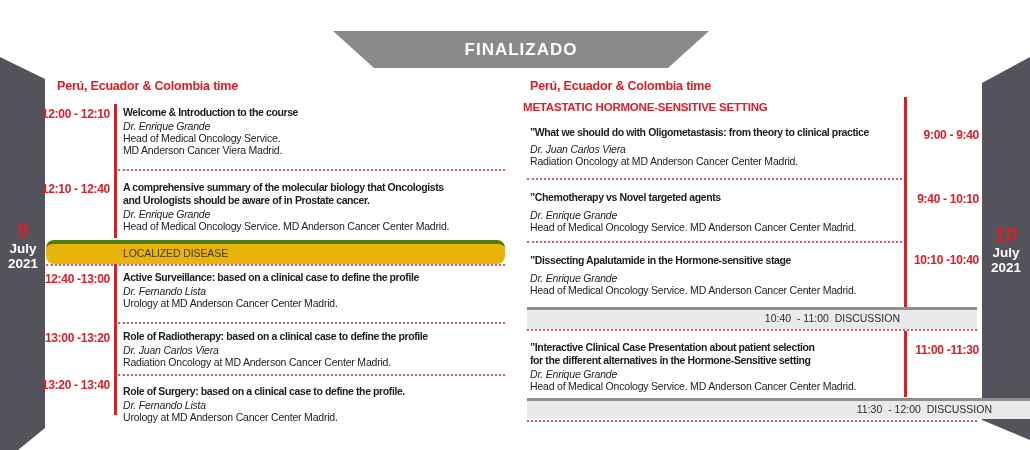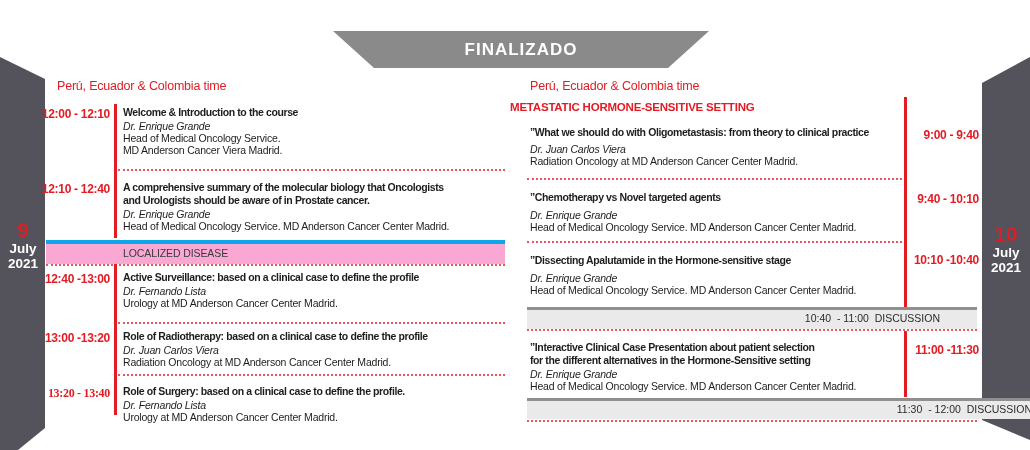--- a/index.html
+++ b/index.html
@@ -7,38 +7,38 @@
         font-family:"Liberation Sans","DejaVu Sans",sans-serif;color:#1d1d1b;}
   svg{position:absolute;left:0;top:0;}
   
   .status-label{position:absolute;left:333px;top:40px;width:376px;text-align:center;
         color:#fff;font-size:17px;font-weight:700;letter-spacing:1px;}
   
   .datebadge{position:absolute;text-align:center;line-height:15px;}
   .datebadge .day{color:#d62129;font-size:21px;font-weight:700;line-height:23px;}
   .datebadge .my{color:#ffffff;font-size:13.5px;font-weight:700;}
   
-  .tzhead{position:absolute;color:#e31b23;font-size:12.5px;font-weight:400;letter-spacing:-.2px;}
+  .tzhead{position:absolute;color:#e31b23;font-size:12.5px;font-weight:700;letter-spacing:-.2px;}
   .sechead{position:absolute;color:#e31b23;font-size:11.5px;font-weight:700;letter-spacing:-.2px;}
   
   .sess{position:absolute;width:400px;}
   .title{font-weight:700;font-size:10.5px;letter-spacing:-.4px;line-height:13px;white-space:pre;color:#1d1d1b;}
   .speaker{font-style:italic;font-size:10.5px;letter-spacing:-.2px;line-height:12px;margin-top:1px;}
   .aff{font-size:10.5px;letter-spacing:-.2px;line-height:12px;white-space:pre;}
   .time{position:absolute;color:#e31b23;font-size:12px;font-weight:700;letter-spacing:-.3px;white-space:pre;}
   .ltime{left:36px;width:74px;text-align:right;}
   .rtime{left:910px;width:69px;text-align:right;}
   
   .vline{position:absolute;width:2.5px;background:#e31b23;}
   .dot{position:absolute;height:0;border-top:2px dotted rgba(227,27,35,.75);}
   
-  .secbar{position:absolute;background:#f9a8d4;border-top:4px solid #0ea5e9;box-sizing:border-box;}
+  .secbar{position:absolute;background:#eab308;border-top:4px solid #4d7c0f;box-sizing:border-box;border-radius:8px;}
   .secbar .lab{font-size:10.5px;color:#3a3a3a;line-height:18px;letter-spacing:-.1px;white-space:pre;}
   .discbar{position:absolute;background:#eaeaea;border-top:3px solid #8f8f8f;box-sizing:border-box;text-align:right;}
-  .discbar .lab{font-size:10.5px;color:#2b2b2b;line-height:17px;white-space:pre;padding-right:37px;}
+  .discbar .lab{font-size:10.5px;color:#2b2b2b;line-height:17px;white-space:pre;padding-right:77px;}
 </style>
 </head>
 <body>
 
 <div id="page">
 
   <svg width="1030" height="450" viewBox="0 0 1030 450">
     <polygon points="0,57 45,79 45,428 18,450 0,450" fill="#54535b"></polygon>
     <polygon points="982,83 1030,57 1030,440 982,420" fill="#54535b"></polygon>
     <polygon points="333,31 709,31 668,68 374,68" fill="#8a8a8a"></polygon>
@@ -93,29 +93,29 @@
   <div class="dot" style="left:118px;top:322px;width:387px;"></div>
 
   <div class="time ltime" style="top:331px;">13:00 -13:20</div>
   <div class="sess" style="left:123px;top:330px;">
     <div class="title">Role of Radiotherapy: based on a clinical case to define the profile</div>
     <div class="speaker">Dr. Juan Carlos Viera</div>
     <div class="aff">Radiation Oncology at MD Anderson Cancer Center Madrid.</div>
   </div>
   <div class="dot" style="left:118px;top:374px;width:387px;"></div>
 
-  <div class="time ltime" style="top:386px;font-family:Liberation Serif, serif;">13:20 - 13:40</div>
+  <div class="time ltime" style="top:378px;">13:20 - 13:40</div>
   <div class="sess" style="left:123px;top:385px;">
     <div class="title">Role of Surgery: based on a clinical case to define the profile.</div>
     <div class="speaker">Dr. Fernando Lista</div>
     <div class="aff">Urology at MD Anderson Cancer Center Madrid.</div>
   </div>
 
   <div class="tzhead" style="left:530px;top:79px;">Perú, Ecuador &amp; Colombia time</div>
-  <div class="sechead" style="left:510px;top:101px;">METASTATIC HORMONE-SENSITIVE SETTING</div>
+  <div class="sechead" style="left:523px;top:101px;">METASTATIC HORMONE-SENSITIVE SETTING</div>
 
   <div class="vline" style="left:904px;top:97px;height:210px;"></div>
   <div class="vline" style="left:904px;top:331px;height:66px;"></div>
 
   <div class="time rtime" style="top:128px;">9:00 - 9:40</div>
   <div class="sess" style="left:530px;top:126px;width:372px;">
     <div class="title">”What we should do with Oligometastasis: from theory to clinical practice</div>
     <div class="speaker" style="margin-top:4px;">Dr. Juan Carlos Viera</div>
     <div class="aff">Radiation Oncology at MD Anderson Cancer Center Madrid.</div>
   </div>

